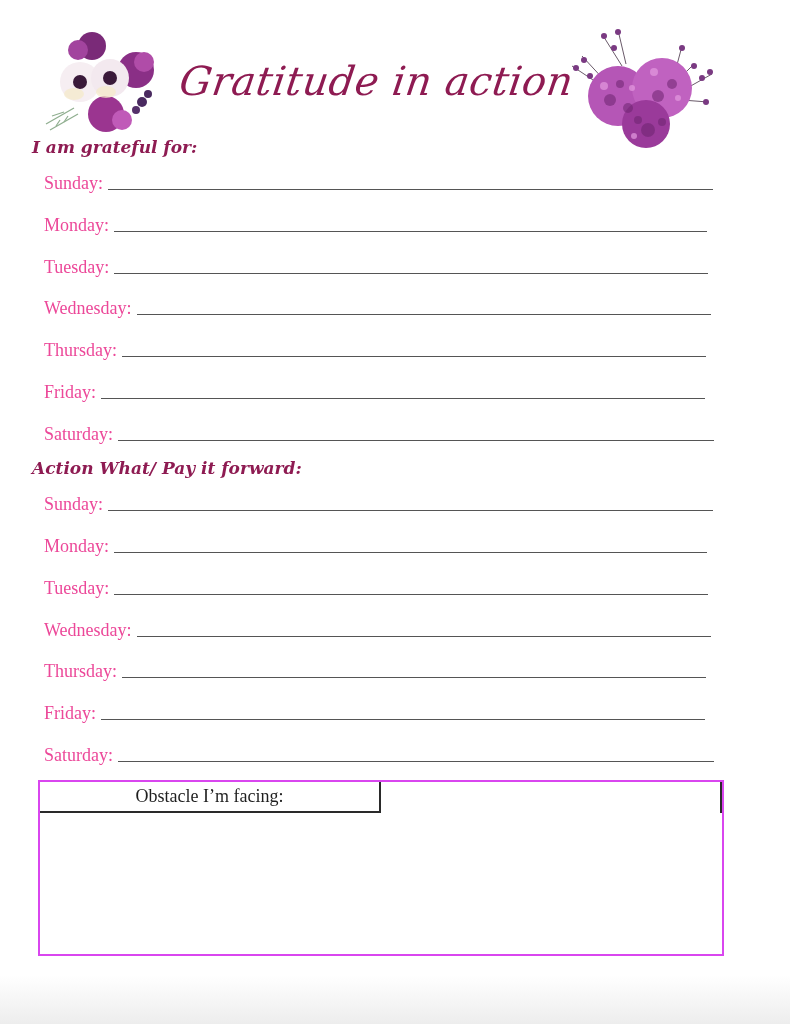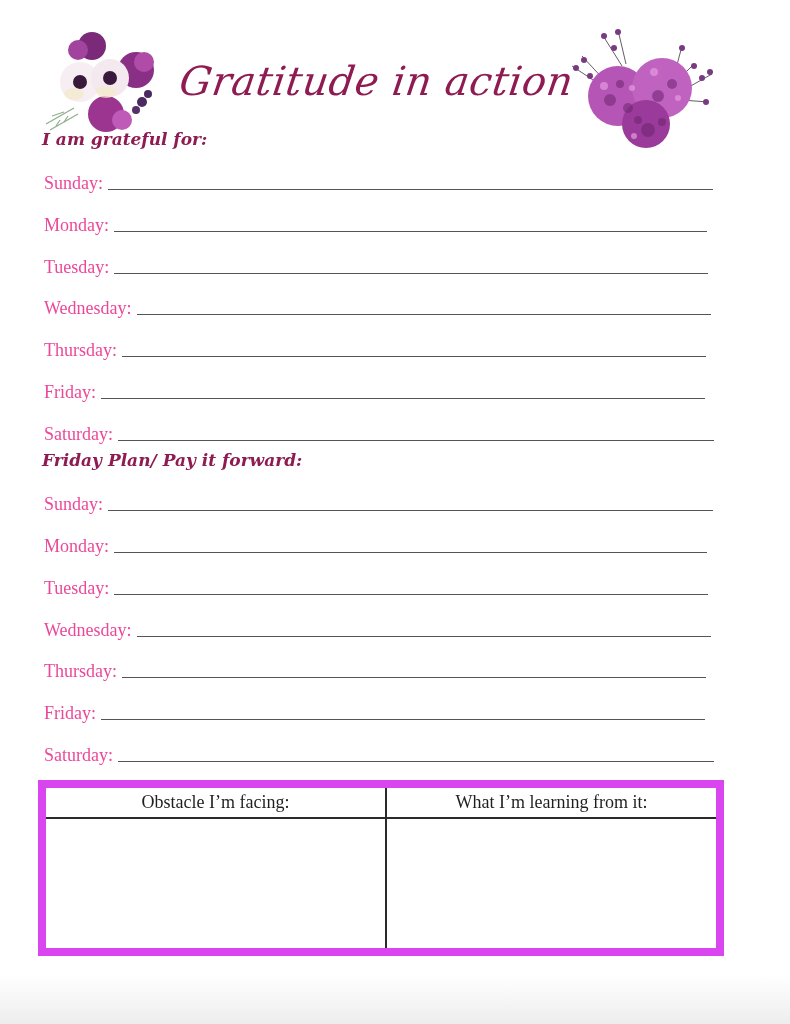--- a/index.html
+++ b/index.html
@@ -20,26 +20,27 @@
       font-family: "DejaVu Serif", "Liberation Serif", serif;
       font-style: italic;
       font-size: 40px;
       color: #8e1b52;
       letter-spacing: 0.5px;
       white-space: nowrap;
       transform: skewX(-8deg);
     }
 
     .section-heading {
-      position: absolute; left: 42px;
+      position: absolute; left: 32px;
       font-family: "DejaVu Serif", "Liberation Serif", serif;
       font-style: italic; font-weight: bold;
       font-size: 17px;
       color: #8e1b52;
       white-space: nowrap;
+      margin-top: 8px;
     }
 
     .row {
       position: absolute; left: 44px; height: 24px;
       display: flex; align-items: flex-end;
     }
     .row-label {
       font-family: "Liberation Serif", "DejaVu Serif", serif;
       font-size: 18px;
       color: #ec4899;
@@ -50,21 +51,21 @@
       flex: 1;
       height: 0;
       border-bottom: 1.5px solid #555;
       margin-left: 5px;
       margin-bottom: 3px;
     }
 
     .obstacle-table {
       position: absolute; left: 38px; top: 780px;
       width: 686px; height: 176px;
-      border: 8px solid #d946ef;
+      border: 2px solid #d946ef;
       display: grid;
       grid-template-columns: 341px 1fr;
       grid-template-rows: 31px 1fr;
     }
     .cell { border-color: #2a2a2a; border-style: solid; border-width: 0; }
     .cell.head {
       display: flex; align-items: center; justify-content: center;
       font-family: "Liberation Serif", "DejaVu Serif", serif;
       font-size: 18px; color: #1f1f1f;
       border-bottom-width: 2px;
@@ -173,21 +174,21 @@
   </div>
   <div class="row" style="top:378px; width:661px;">
     <span class="row-label">Friday:</span>
     <span class="row-line"></span>
   </div>
   <div class="row" style="top:420px; width:670px;">
     <span class="row-label">Saturday:</span>
     <span class="row-line"></span>
   </div>
 
-  <div class="section-heading" style="top:450px;">Friday Plan/ Pay it forward:</div>
+  <div class="section-heading" style="top:450px;">Action What/ Pay it forward:</div>
 
   <div class="row" style="top:490px; width:669px;">
     <span class="row-label">Sunday:</span>
     <span class="row-line"></span>
   </div>
   <div class="row" style="top:532px; width:663px;">
     <span class="row-label">Monday:</span>
     <span class="row-line"></span>
   </div>
   <div class="row" style="top:574px; width:664px;">
@@ -206,17 +207,16 @@
     <span class="row-label">Friday:</span>
     <span class="row-line"></span>
   </div>
   <div class="row" style="top:741px; width:670px;">
     <span class="row-label">Saturday:</span>
     <span class="row-line"></span>
   </div>
 
   <div class="obstacle-table">
     <div class="cell head left">Obstacle I’m facing:</div>
-    <div class="cell head">What I’m learning from it:</div>
     <div class="cell left"></div>
     <div class="cell"></div>
   </div>
 </div>
 
 </body></html>

